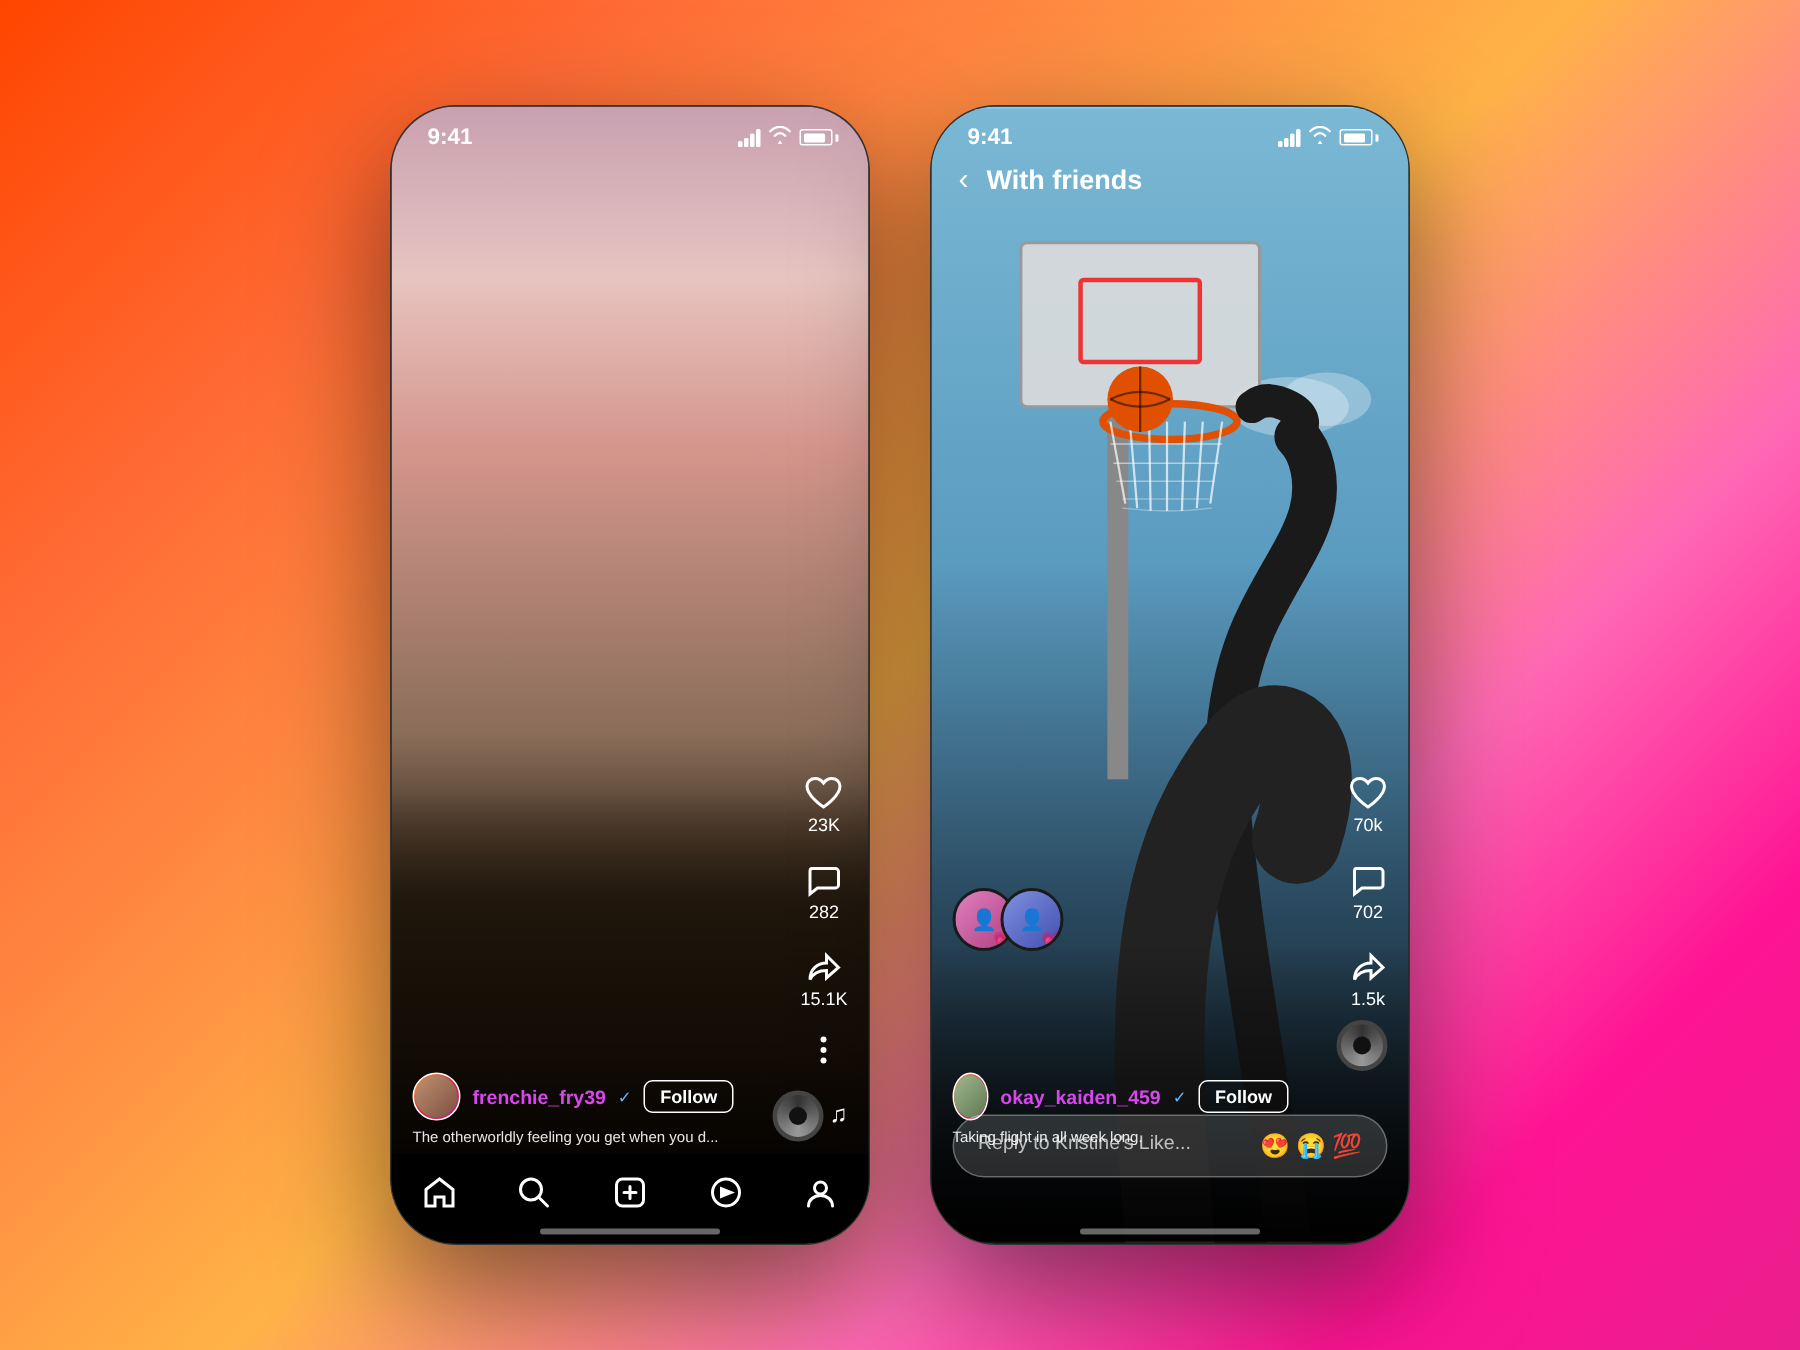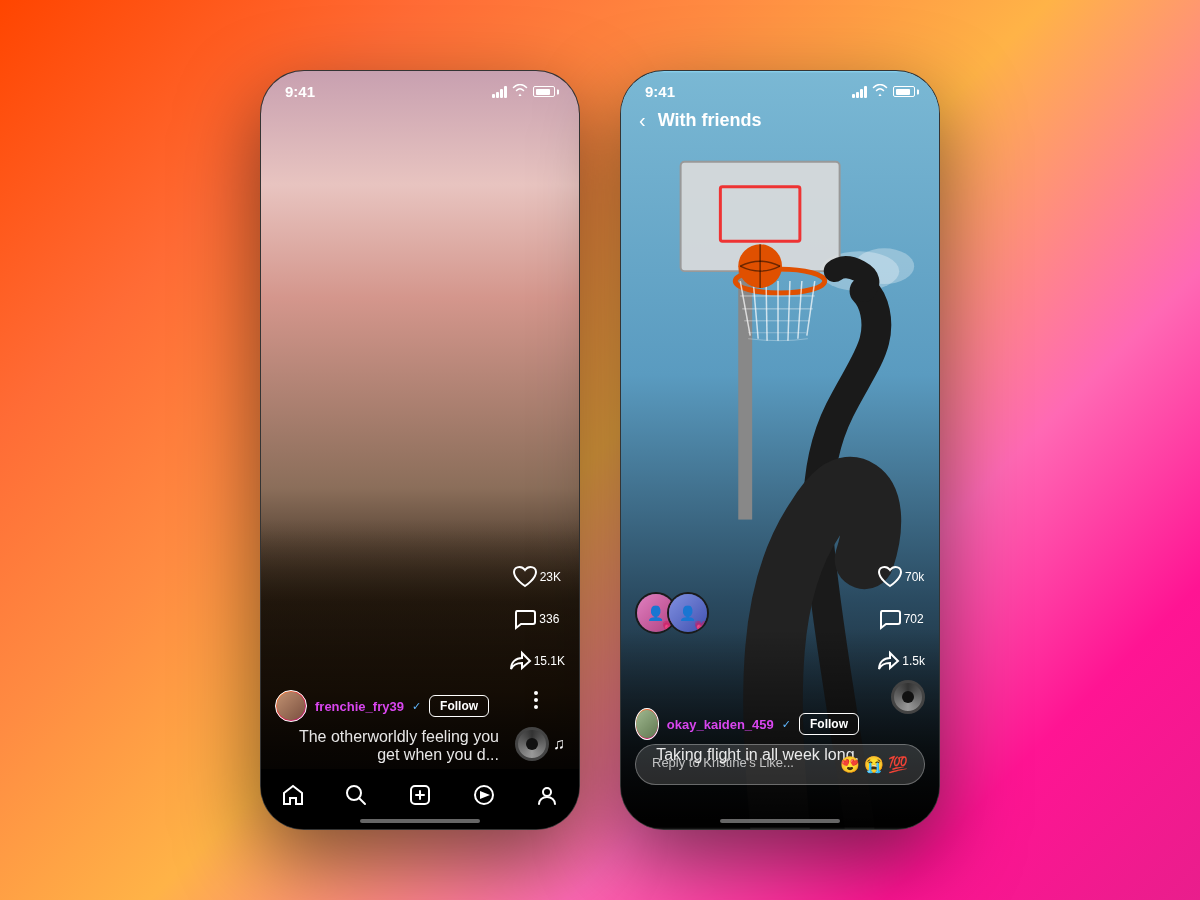--- a/index.html
+++ b/index.html
@@ -187,21 +187,21 @@
       bottom: 120px;
       display: flex;
       flex-direction: column;
       align-items: center;
       gap: 18px;
       z-index: 10;
     }
 
     .action-item {
       display: flex;
-      flex-direction: row;
+      flex-direction: column;
       align-items: center;
       gap: 2px;
     }
 
     .action-icon {
       color: white;
       font-size: 24px;
       display: flex;
       align-items: center;
       justify-content: center;
@@ -276,23 +276,22 @@
       color: white;
       padding: 3px 10px;
       border-radius: 6px;
       font-size: 12px;
       font-weight: 600;
       cursor: pointer;
     }
 
     .caption {
       color: white;
-      font-size: 16px;
+      font-size: 10px;
       opacity: 0.9;
-      text-align: right;
     }
 
     
     .bottom-nav {
       position: absolute;
       bottom: 0;
       left: 0; right: 0;
       height: 60px;
       background: rgba(0,0,0,0.9);
       display: flex;
@@ -534,21 +533,21 @@
         </svg>
       </div>
       <span class="action-count">23K</span>
     </div>
     <div class="action-item">
       <div class="action-icon">
         <svg width="24" height="24" viewBox="0 0 24 24">
           <path stroke="white" stroke-width="2" fill="none" d="M4 4 H20 C21 4 22 5 22 6 V15 C22 16 21 17 20 17 H8 L3 21 V6 C3 5 3.5 4 4 4Z"></path>
         </svg>
       </div>
-      <span class="action-count">336</span>
+      <span class="action-count">282</span>
     </div>
     <div class="action-item">
       <div class="action-icon">
         <svg width="24" height="24" viewBox="0 0 24 24">
           <path stroke="white" stroke-width="2" fill="none" d="M22 12 L14 4 L14 9 C8 9 3 13 3 20 C5 16 9 14 14 14 L14 19 Z"></path>
         </svg>
       </div>
       <span class="action-count">15.1K</span>
     </div>
     <div class="action-item">

